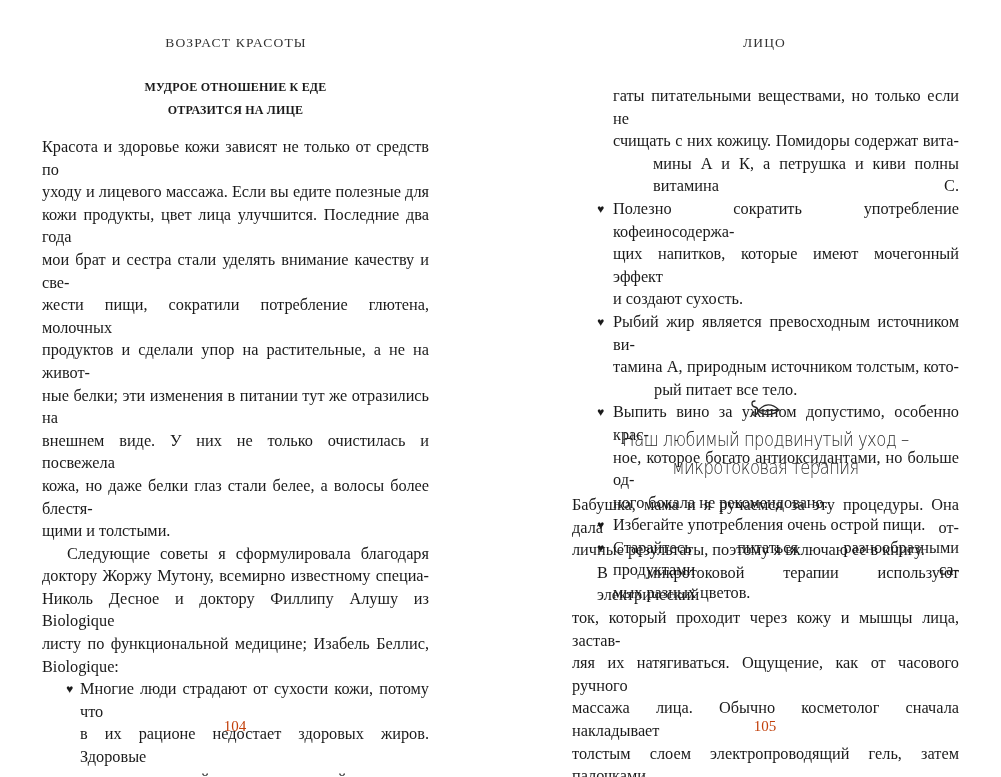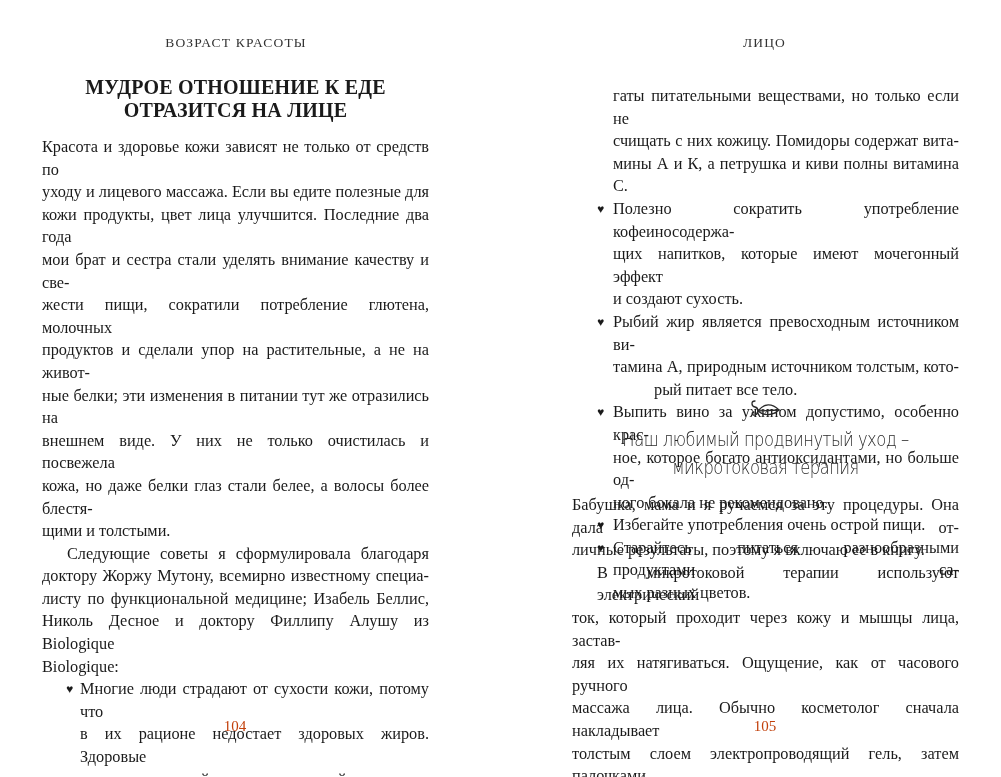--- a/index.html
+++ b/index.html
@@ -17,21 +17,21 @@
     .page-left .running-head { left: -18px; width: 500px; }
     .page-right .running-head { left: 14px; width: 501px; }
     .folio { position: absolute; top: 718px; font-size: 15px; color: #c2410c; text-align: center; }
     .page-left .folio { left: 0; width: 462px; }
     .page-right .folio { left: 72px; width: 386px; }
     .textblock { position: absolute; font-size: 16.3px; line-height: 22.6px; }
     .page-left .textblock { left: 38px; width: 387px; top: 136px; }
     .page-right .textblock { left: 72px; width: 387px; top: 85px; }
     .chapter-title {
       position: absolute; left: 38px; width: 387px; top: 76px; text-align: center;
-      font-weight: bold; font-size: 20px; line-height: 23px; letter-spacing: 0.2px;
+      font-weight: bold; font-size: 12px; line-height: 23px; letter-spacing: 0.2px;
     }
     p { margin: 0; text-align: justify; text-align-last: auto; }
     .line { display: block; text-align: justify; text-align-last: justify; white-space: nowrap; }
     .line.last { text-align-last: left; }
     .bullet-list { margin: 0; padding: 0; list-style: none; }
     .bullet-item { position: relative; }
     .page-left .bullet-item { padding-left: 38px; }
     .page-left .bullet-item .heart { left: 24px; }
     .page-right .bullet-item { padding-left: 41px; }
     .page-right .bullet-item .heart { left: 25px; }
@@ -64,22 +64,22 @@
       <span class="line" style="white-space: normal;">жести пищи, сократили потребление глютена, молочных</span>
       <span class="line" style="white-space: normal;">продуктов и сделали упор на растительные, а не на живот-</span>
       <span class="line" style="white-space: normal;">ные белки; эти изменения в питании тут же отразились на</span>
       <span class="line" style="white-space: normal;">внешнем виде. У них не только очистилась и посвежела</span>
       <span class="line" style="white-space: normal;">кожа, но даже белки глаз стали белее, а волосы более блестя-</span>
       <span class="line last" style="white-space: normal;">щими и толстыми.</span>
     </p>
     <p>
       <span class="line" style="padding-left: 25px; white-space: normal;">Следующие советы я сформулировала благодаря</span>
       <span class="line" style="white-space: normal;">доктору Жоржу Мутону, всемирно известному специа-</span>
+      <span class="line" style="white-space: normal;">Николь Десное и доктору Филлипу Алушу из Biologique</span>
       <span class="line" style="white-space: normal;">листу по функциональной медицине; Изабель Беллис,</span>
-      <span class="line" style="white-space: normal;">Николь Десное и доктору Филлипу Алушу из Biologique</span>
       <span class="line last" style="white-space: normal;">Biologique:</span>
     </p>
     <ul class="bullet-list">
       <li class="bullet-item">
         <span class="heart">♥</span>
         <span class="line" style="white-space: normal;">Многие люди страдают от сухости кожи, потому что</span>
         <span class="line" style="white-space: normal;">в их рационе недостает здоровых жиров. Здоровые</span>
         <span class="line" style="white-space: normal;">жиры можно найти в растительной пище – в олив-</span>
 
       </li>
@@ -90,21 +90,21 @@
   <div class="folio">104</div>
 </div>
 
 <div class="page page-right">
   <div class="running-head">ЛИЦО</div>
 
   <div class="textblock">
     <p style="padding-left:41px">
       <span class="line" style="white-space: normal;">гаты питательными веществами, но только если не</span>
       <span class="line" style="white-space: normal;">счищать с них кожицу. Помидоры содержат вита-</span>
-      <span class="line" style="white-space: normal;">мины А и К, а петрушка и киви полны витамина С.</span>
+      <span class="line" style="white-space: normal; margin-left: 40px;">мины А и К, а петрушка и киви полны витамина С.</span>
     </p>
     <ul class="bullet-list">
       <li class="bullet-item">
         <span class="heart">♥</span>
         <span class="line" style="white-space: normal;">Полезно сократить употребление кофеиносодержа-</span>
         <span class="line" style="white-space: normal;">щих напитков, которые имеют мочегонный эффект</span>
         <span class="line last" style="white-space: normal;">и создают сухость.</span>
       </li>
       <li class="bullet-item">
         <span class="heart">♥</span>

